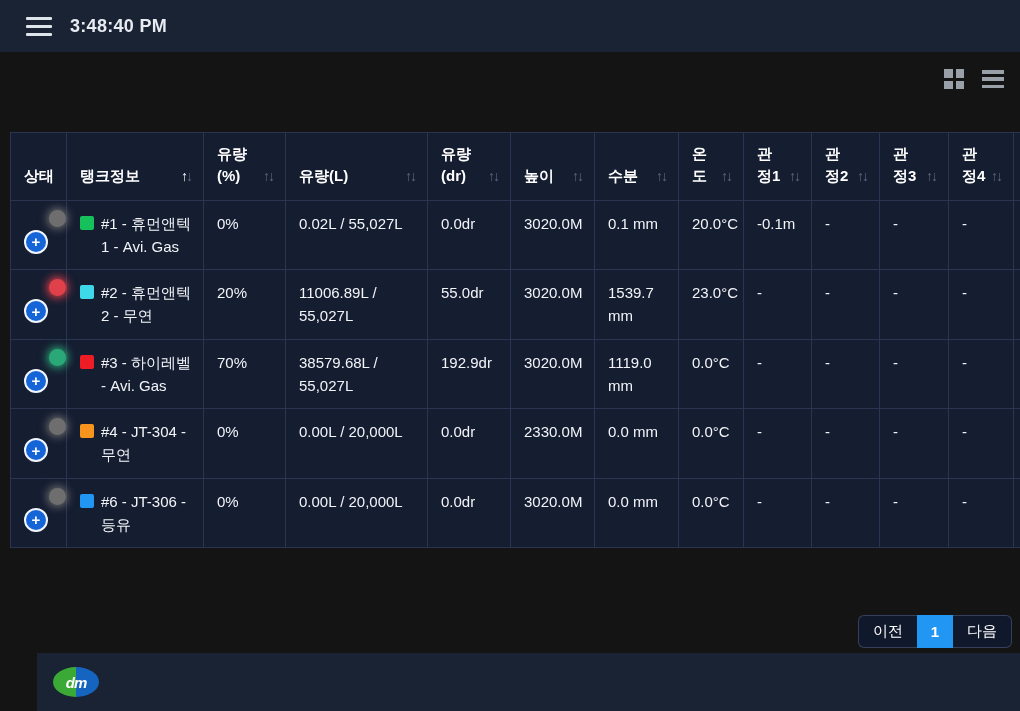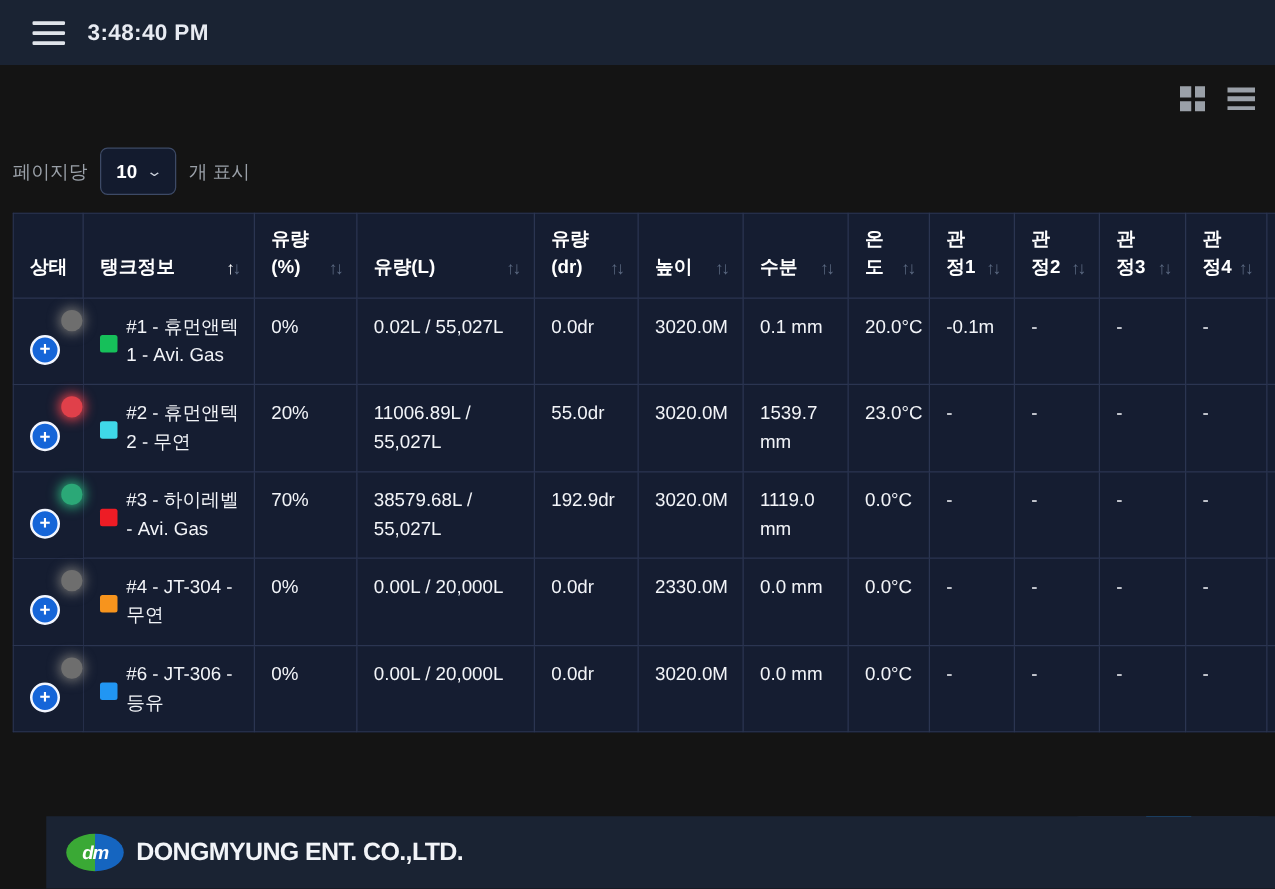--- a/index.html
+++ b/index.html
@@ -43,21 +43,21 @@
   .sort .up, .sort .dn { font-style:normal; }
   .sort.sorted .up { color:#fff; }
   tbody tr { height:63px; }
 
   
   .status-cell { position:relative; padding:0; }
   .plus-btn { position:absolute; left:13px; top:29px; width:24px; height:24px; border-radius:50%;
               background:#1565d8; border:2px solid #f2f6ff; color:#fff; display:flex; align-items:center;
               justify-content:center; font-size:15px; font-weight:bold; line-height:1; cursor:pointer; }
   .status-dot { position:absolute; left:38px; top:9px; width:17px; height:17px; border-radius:50%; }
-  .tank-flex { display:flex; align-items:center; gap:7px; }
+  .tank-flex { display:flex; align-items:flex-start; gap:7px; }
   .tank-sq { width:14px; height:14px; flex:none; margin-top:4px; border-radius:2px; }
 
   
   .pagination { display:flex; justify-content:flex-end; padding:23px 8px 0 0; }
   .page-group { display:flex;margin-top:44px; }
   .page-btn { height:33px; min-width:52px; padding:0 14px; background:#10182b; border:1px solid #35415c;
               color:#fff; font-size:15px; display:flex; align-items:center; justify-content:center; cursor:pointer; }
   .page-btn.prev { border-radius:6px 0 0 6px; border-right:none; }
   .page-btn.next { border-radius:0 6px 6px 0; border-left:none; }
   .page-btn.current { background:#2196f3; border-color:#2196f3; min-width:36px; padding:0 10px; font-weight:bold; }
@@ -91,28 +91,20 @@
       <i></i>
     </div>
   <div class="list-icon">
       <i></i>
       <i></i>
       <i></i>
     </div>
 </div>
 
 <div class="controls">
-  <div class="perpage">
-    <span>페이지당</span>
-    <div class="select-box">
-      <span class="val">10</span>
-      <span class="chev">⌄</span>
-    </div>
-    <span>개 표시</span>
-  </div>
 </div>
 
 <div class="table-wrap">
   <table>
     <colgroup>
       <col style="width:56px">
         <col style="width:137px">
         <col style="width:82px">
         <col style="width:142px">
       <col style="width:83px">
@@ -326,14 +318,13 @@
     <div class="page-btn prev">이전</div>
     <div class="page-btn current">1</div>
     <div class="page-btn next">다음</div>
   </div>
 </div>
 
 <div class="footer">
   <div class="logo-ellipse">
     <span>dm</span>
   </div>
-  <div class="company">DONGMYUNG ENT. CO.,LTD.</div>
 </div>
 
 </body></html>

